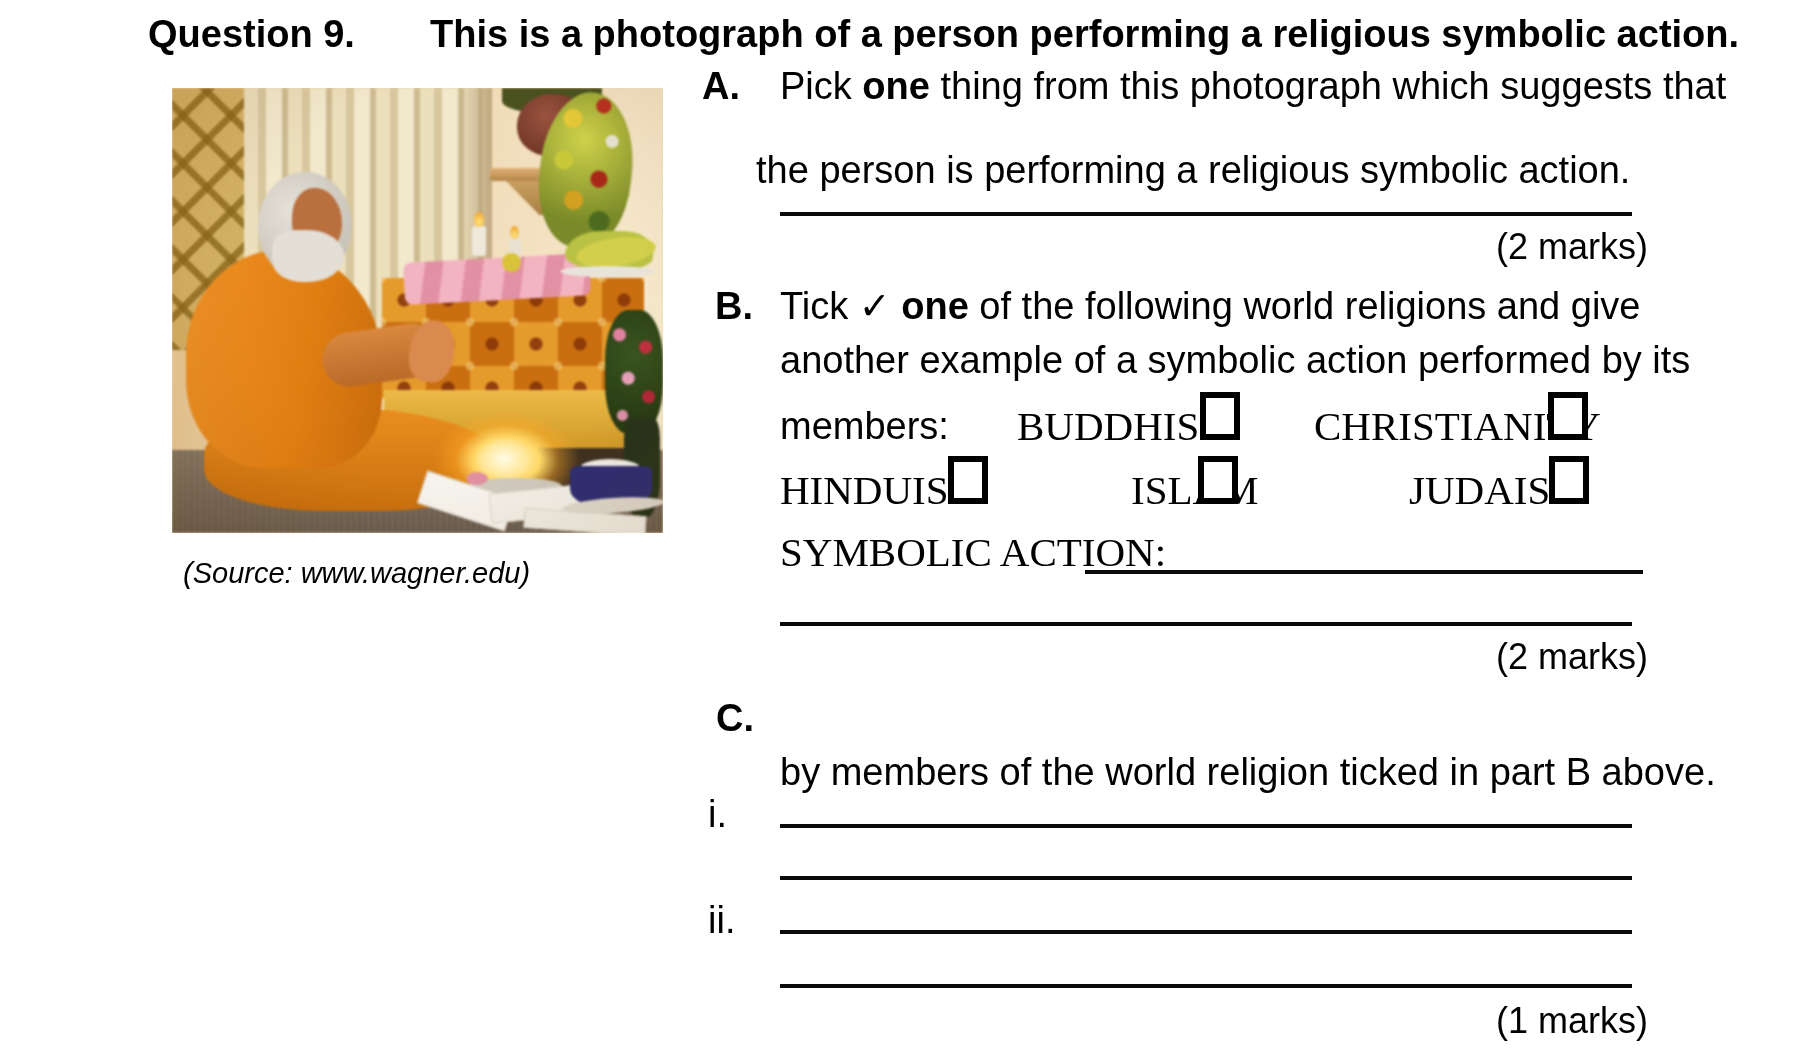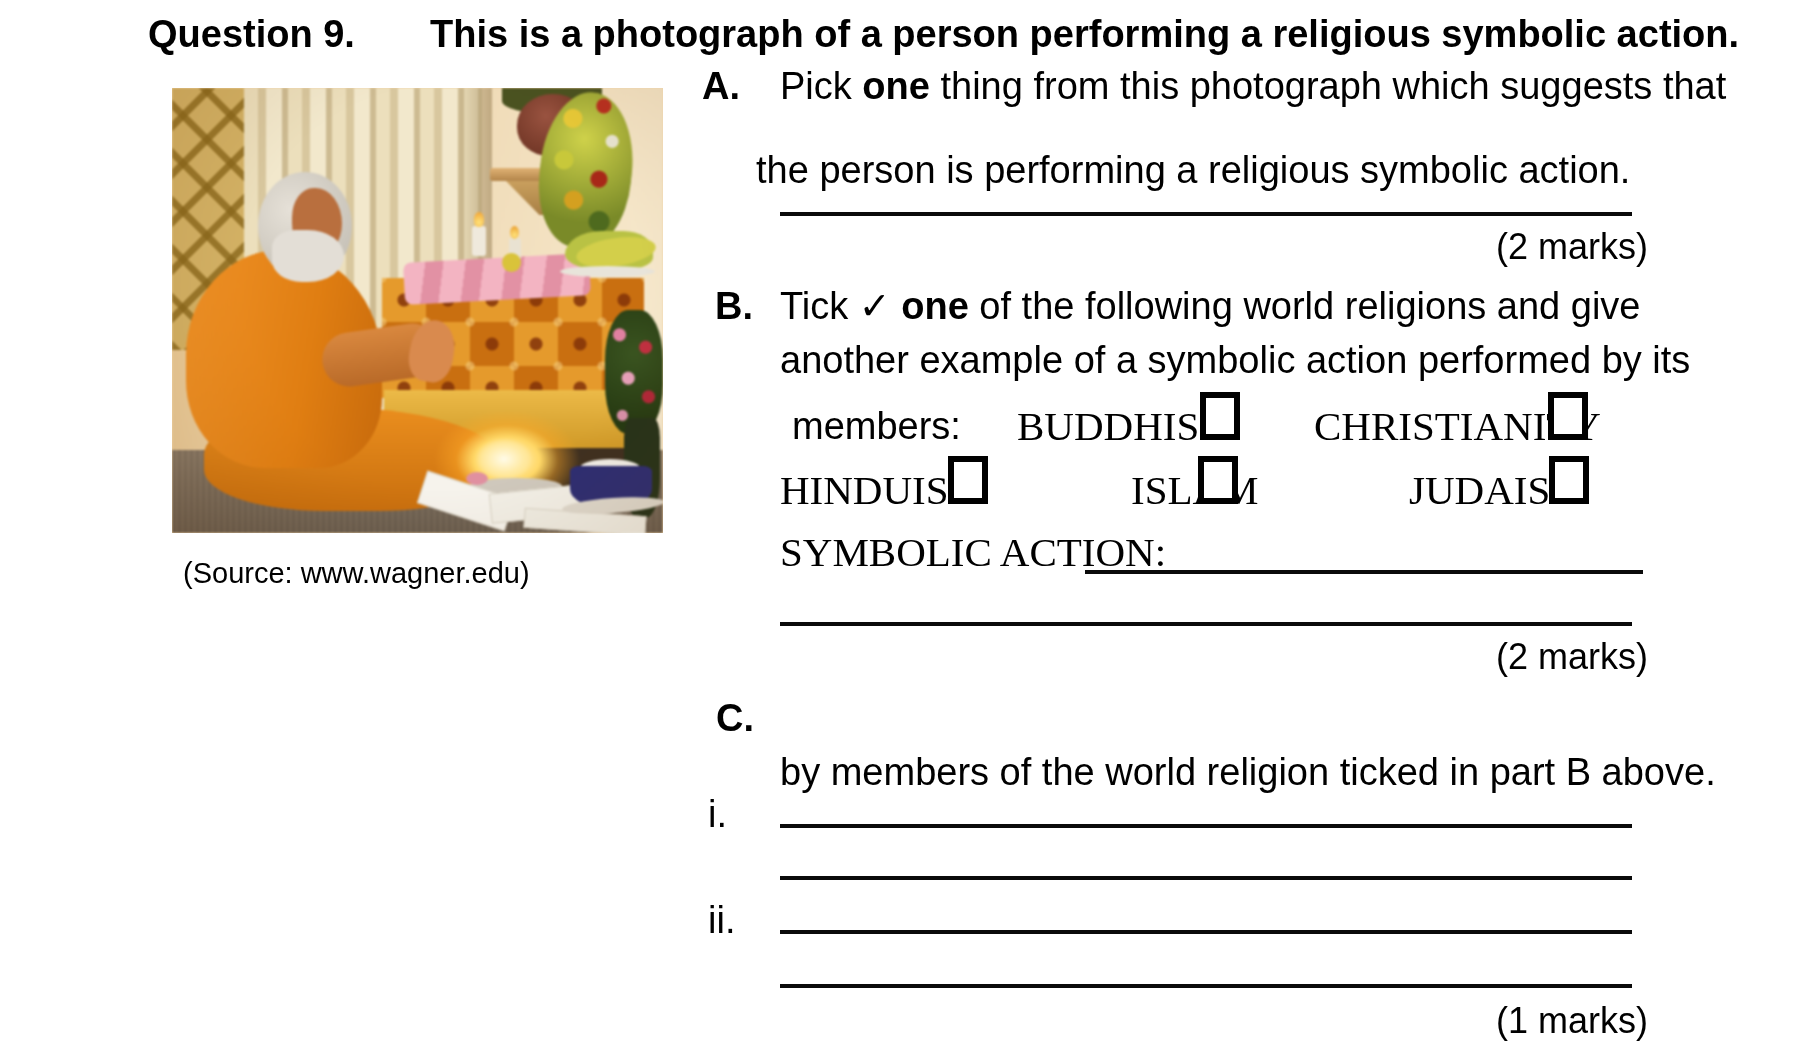--- a/index.html
+++ b/index.html
@@ -7,21 +7,21 @@
   body { background:#ffffff; font-family:"Liberation Sans", sans-serif; color:#000; }
   .page { position:relative; width:1819px; height:1061px; background:#fff; overflow:hidden; }
   .t { position:absolute; white-space:nowrap; line-height:1.18; }
   .bold { font-weight:700; }
   .ital { }
   .sans38 { font-size:38px; }
   .serif41 { font-family:"Liberation Serif", serif; font-size:41px; }
   .marks { width:868px; left:780px; text-align:right; font-size:36px; }
   .answer-line { position:absolute; height:4px; background:#0a0a0a; }
   .cbox { position:absolute; width:40px; height:48px; border:6px solid #000; background:#fff; }
-  .caption { font-size:29px; }
+  .caption { font-size:29px; font-style:italic; }
 
   
   .photo { position:absolute; left:172px; top:88px; width:491px; height:445px; overflow:hidden; background:#efd2a4; }
   .scene { position:absolute; inset:0; filter:blur(1.1px); }
   .ph { position:absolute; }
   .wall { inset:0; background:linear-gradient(105deg,#e7c48c 0%,#f1ddba 55%,#f8ecd2 100%); }
   .lattice { left:0; top:0; width:118px; height:262px;
     background-color:#d3b164;
     background-image:
       repeating-linear-gradient(45deg, rgba(138,104,28,.8) 0 7px, transparent 7px 34px),
@@ -166,21 +166,21 @@
   <div class="t sans38 bold" style="left:702px; top:64px;">A.</div>
   <div class="t sans38" style="left:780px; top:64px;"><span>Pick </span><span class="bold">one</span><span> thing from this photograph which suggests that</span></div>
   <div class="t sans38" style="left:756px; top:112px;margin-top:36px;">the person is performing a religious symbolic action.</div>
   <div class="answer-line" style="left:780px; top:212px; width:852px;"></div>
   <div class="t marks" style="top:226px;">(2 marks)</div>
 
   <div class="t sans38 bold" style="left:715px; top:284px;">B.</div>
   <div class="t sans38" style="left:780px; top:284px;"><span>Tick </span><span>✓ </span><span class="bold">one</span><span> of the following world religions and give</span></div>
   <div class="t sans38" style="left:780px; top:338px;">another example of a symbolic action performed by its</div>
 
-  <div class="t sans38" style="left:780px; top:404px;margin-left:12px;">members:</div>
+  <div class="t sans38" style="left:780px; top:404px;">members:</div>
   <div class="t serif41" style="left:1017px; top:402px;">BUDDHISM</div>
   <div class="cbox" style="left:1200px; top:392px;"></div>
   <div class="t serif41" style="left:1314px; top:402px;">CHRISTIANITY</div>
   <div class="cbox" style="left:1548px; top:392px;"></div>
 
   <div class="t serif41" style="left:780px; top:466px;">HINDUISM</div>
   <div class="cbox" style="left:948px; top:456px;"></div>
   <div class="t serif41" style="left:1131px; top:466px;text-align:right;">ISLAM</div>
   <div class="cbox" style="left:1198px; top:456px;"></div>
   <div class="t serif41" style="left:1409px; top:466px;">JUDAISM</div>

